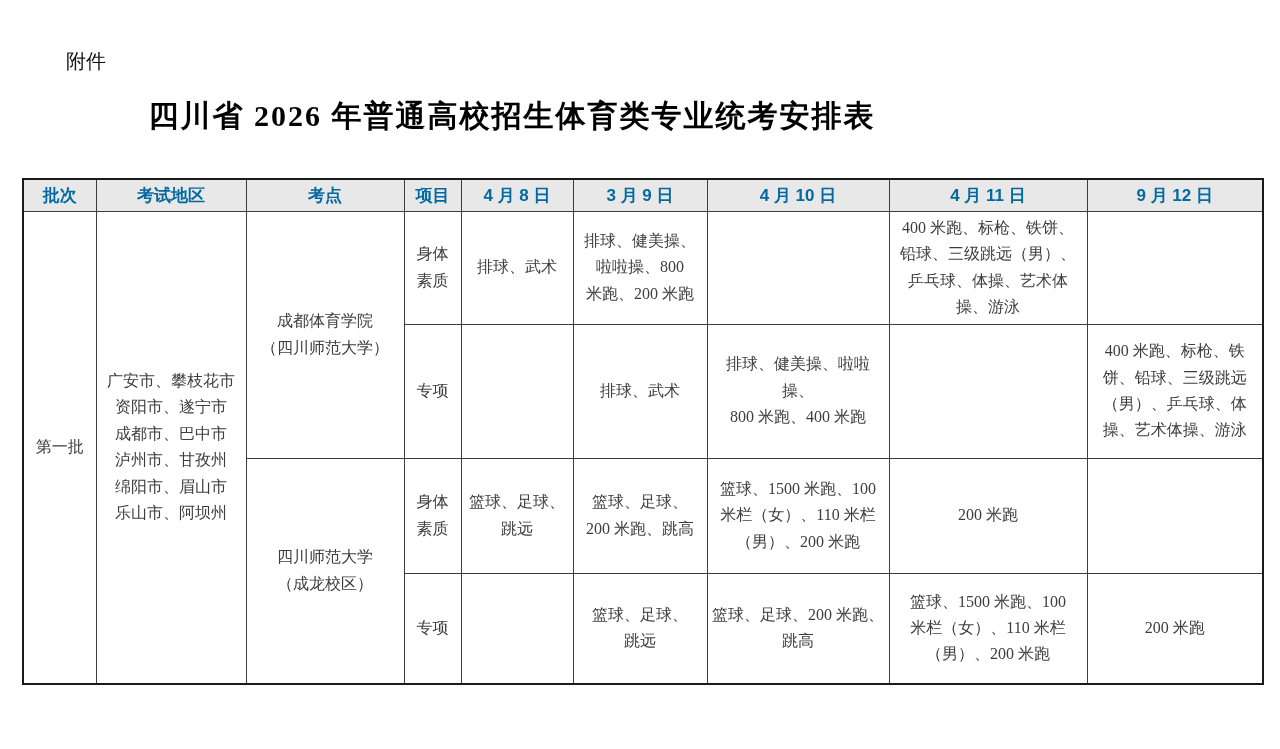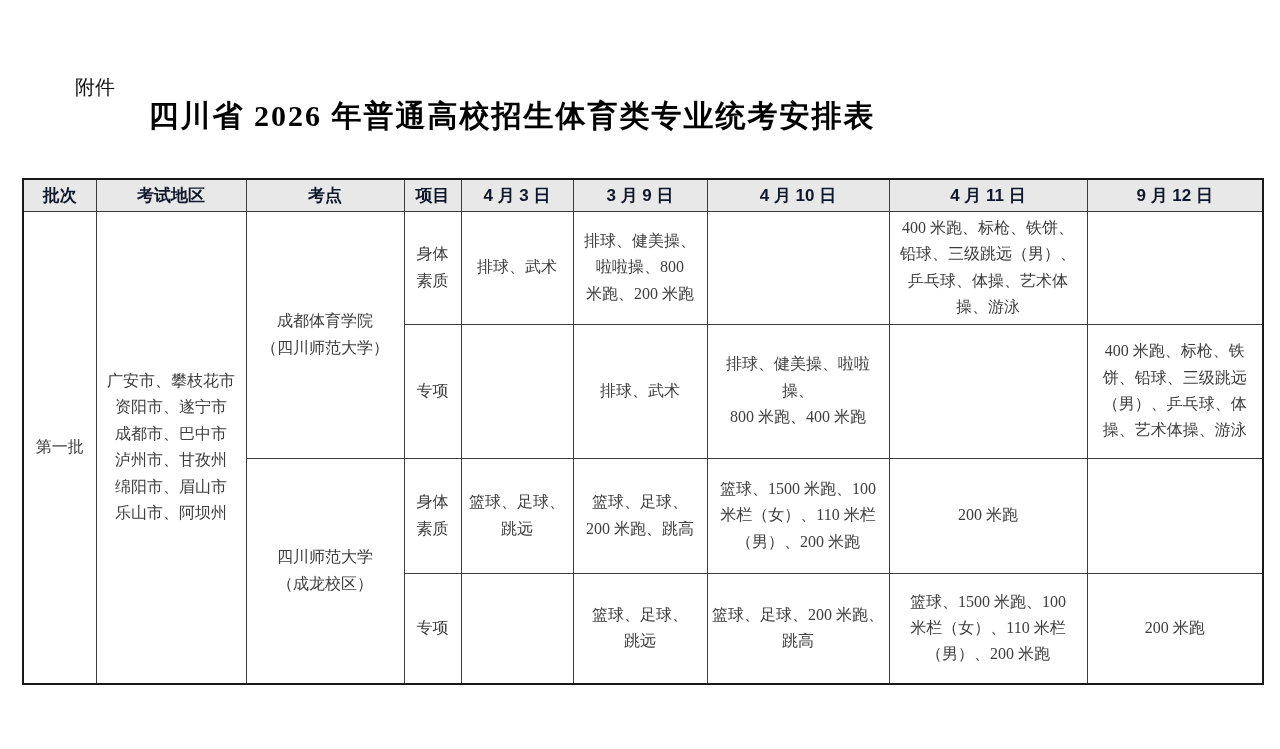--- a/index.html
+++ b/index.html
@@ -6,25 +6,24 @@
   html, body { background: #ffffff; }
   body {
     width: 1280px; height: 749px;
     position: relative;
     font-family: "Liberation Serif", "DejaVu Serif", serif;
     color: #1a1a1a;
     overflow: hidden;
   }
   .attachment {
     position: absolute;
-    left: 75px; top: 48px;
+    left: 66px; top: 48px;
     font-size: 20px;
     font-family: "Liberation Sans", "DejaVu Sans", sans-serif;
     color: #111;
-    margin-top: 26px;
   }
   .doc-title {
     position: absolute;
     left: 0; top: 96px; width: 1024px;
     text-align: center;
     font-size: 30px;
     font-weight: bold;
     letter-spacing: 2px;
     color: #000;
     font-family: "Liberation Serif", "DejaVu Serif", serif;
@@ -42,21 +41,21 @@
     text-align: center;
     vertical-align: middle;
     white-space: pre-line;
     padding: 2px 4px;
   }
   table.schedule th {
     background: #e8e8e8;
     font-family: "Liberation Sans", "DejaVu Sans", sans-serif;
     font-weight: bold;
     font-size: 17px;
-    color: #0f172a;
+    color: #0369a1;
     height: 32px;
   }
   table.schedule td {
     font-size: 16px;
     line-height: 1.65;
     color: #3d3d3d;
   }
   tr.r1 { height: 113px; }
   tr.r2 { height: 134px; }
   tr.r3 { height: 115px; }
@@ -80,21 +79,21 @@
     <col style="width:182px">
     <col style="width:198px">
     <col style="width:176px">
   </colgroup>
   <thead>
     <tr>
       <th>批次</th>
       <th>考试地区</th>
       <th>考点</th>
       <th>项目</th>
-      <th>4 月 3 日</th>
+      <th>4 月 8 日</th>
       <th>3 月 9 日</th>
       <th>4 月 10 日</th>
       <th>4 月 11 日</th>
       <th>9 月 12 日</th>
     </tr>
   </thead>
   <tbody>
     <tr class="r1">
       <td rowspan="4">第一批</td>
       <td rowspan="4">广安市、攀枝花市

